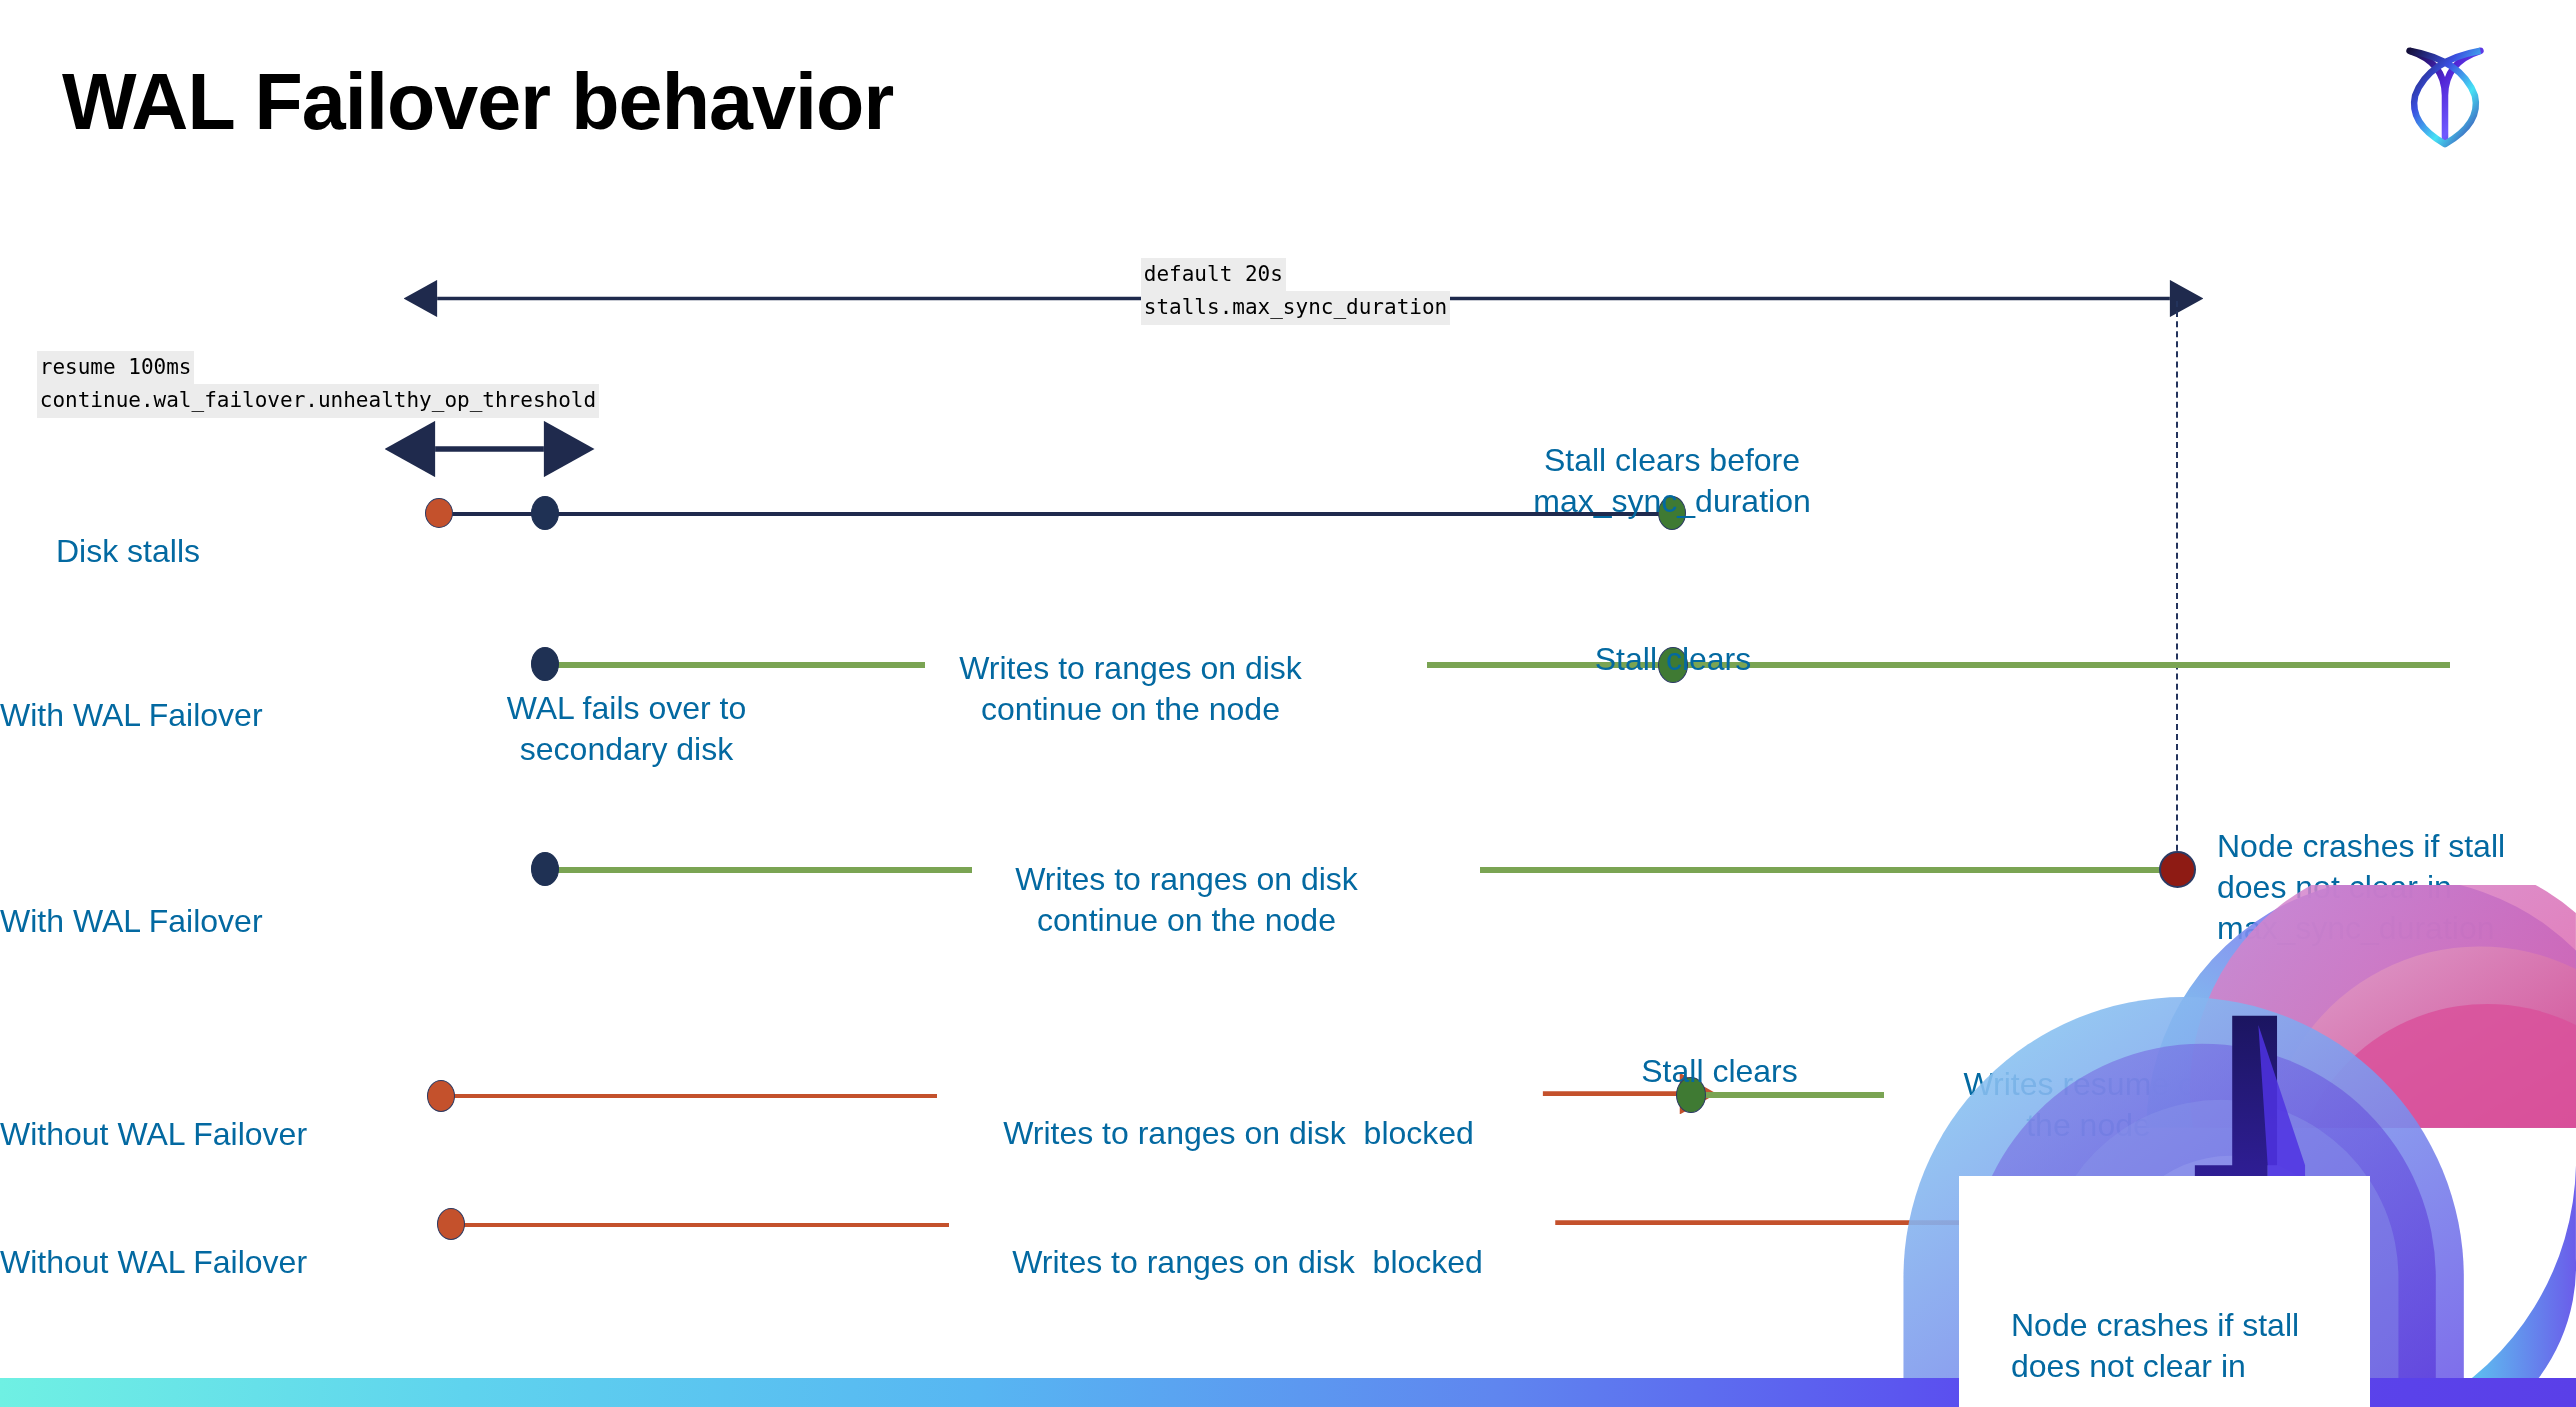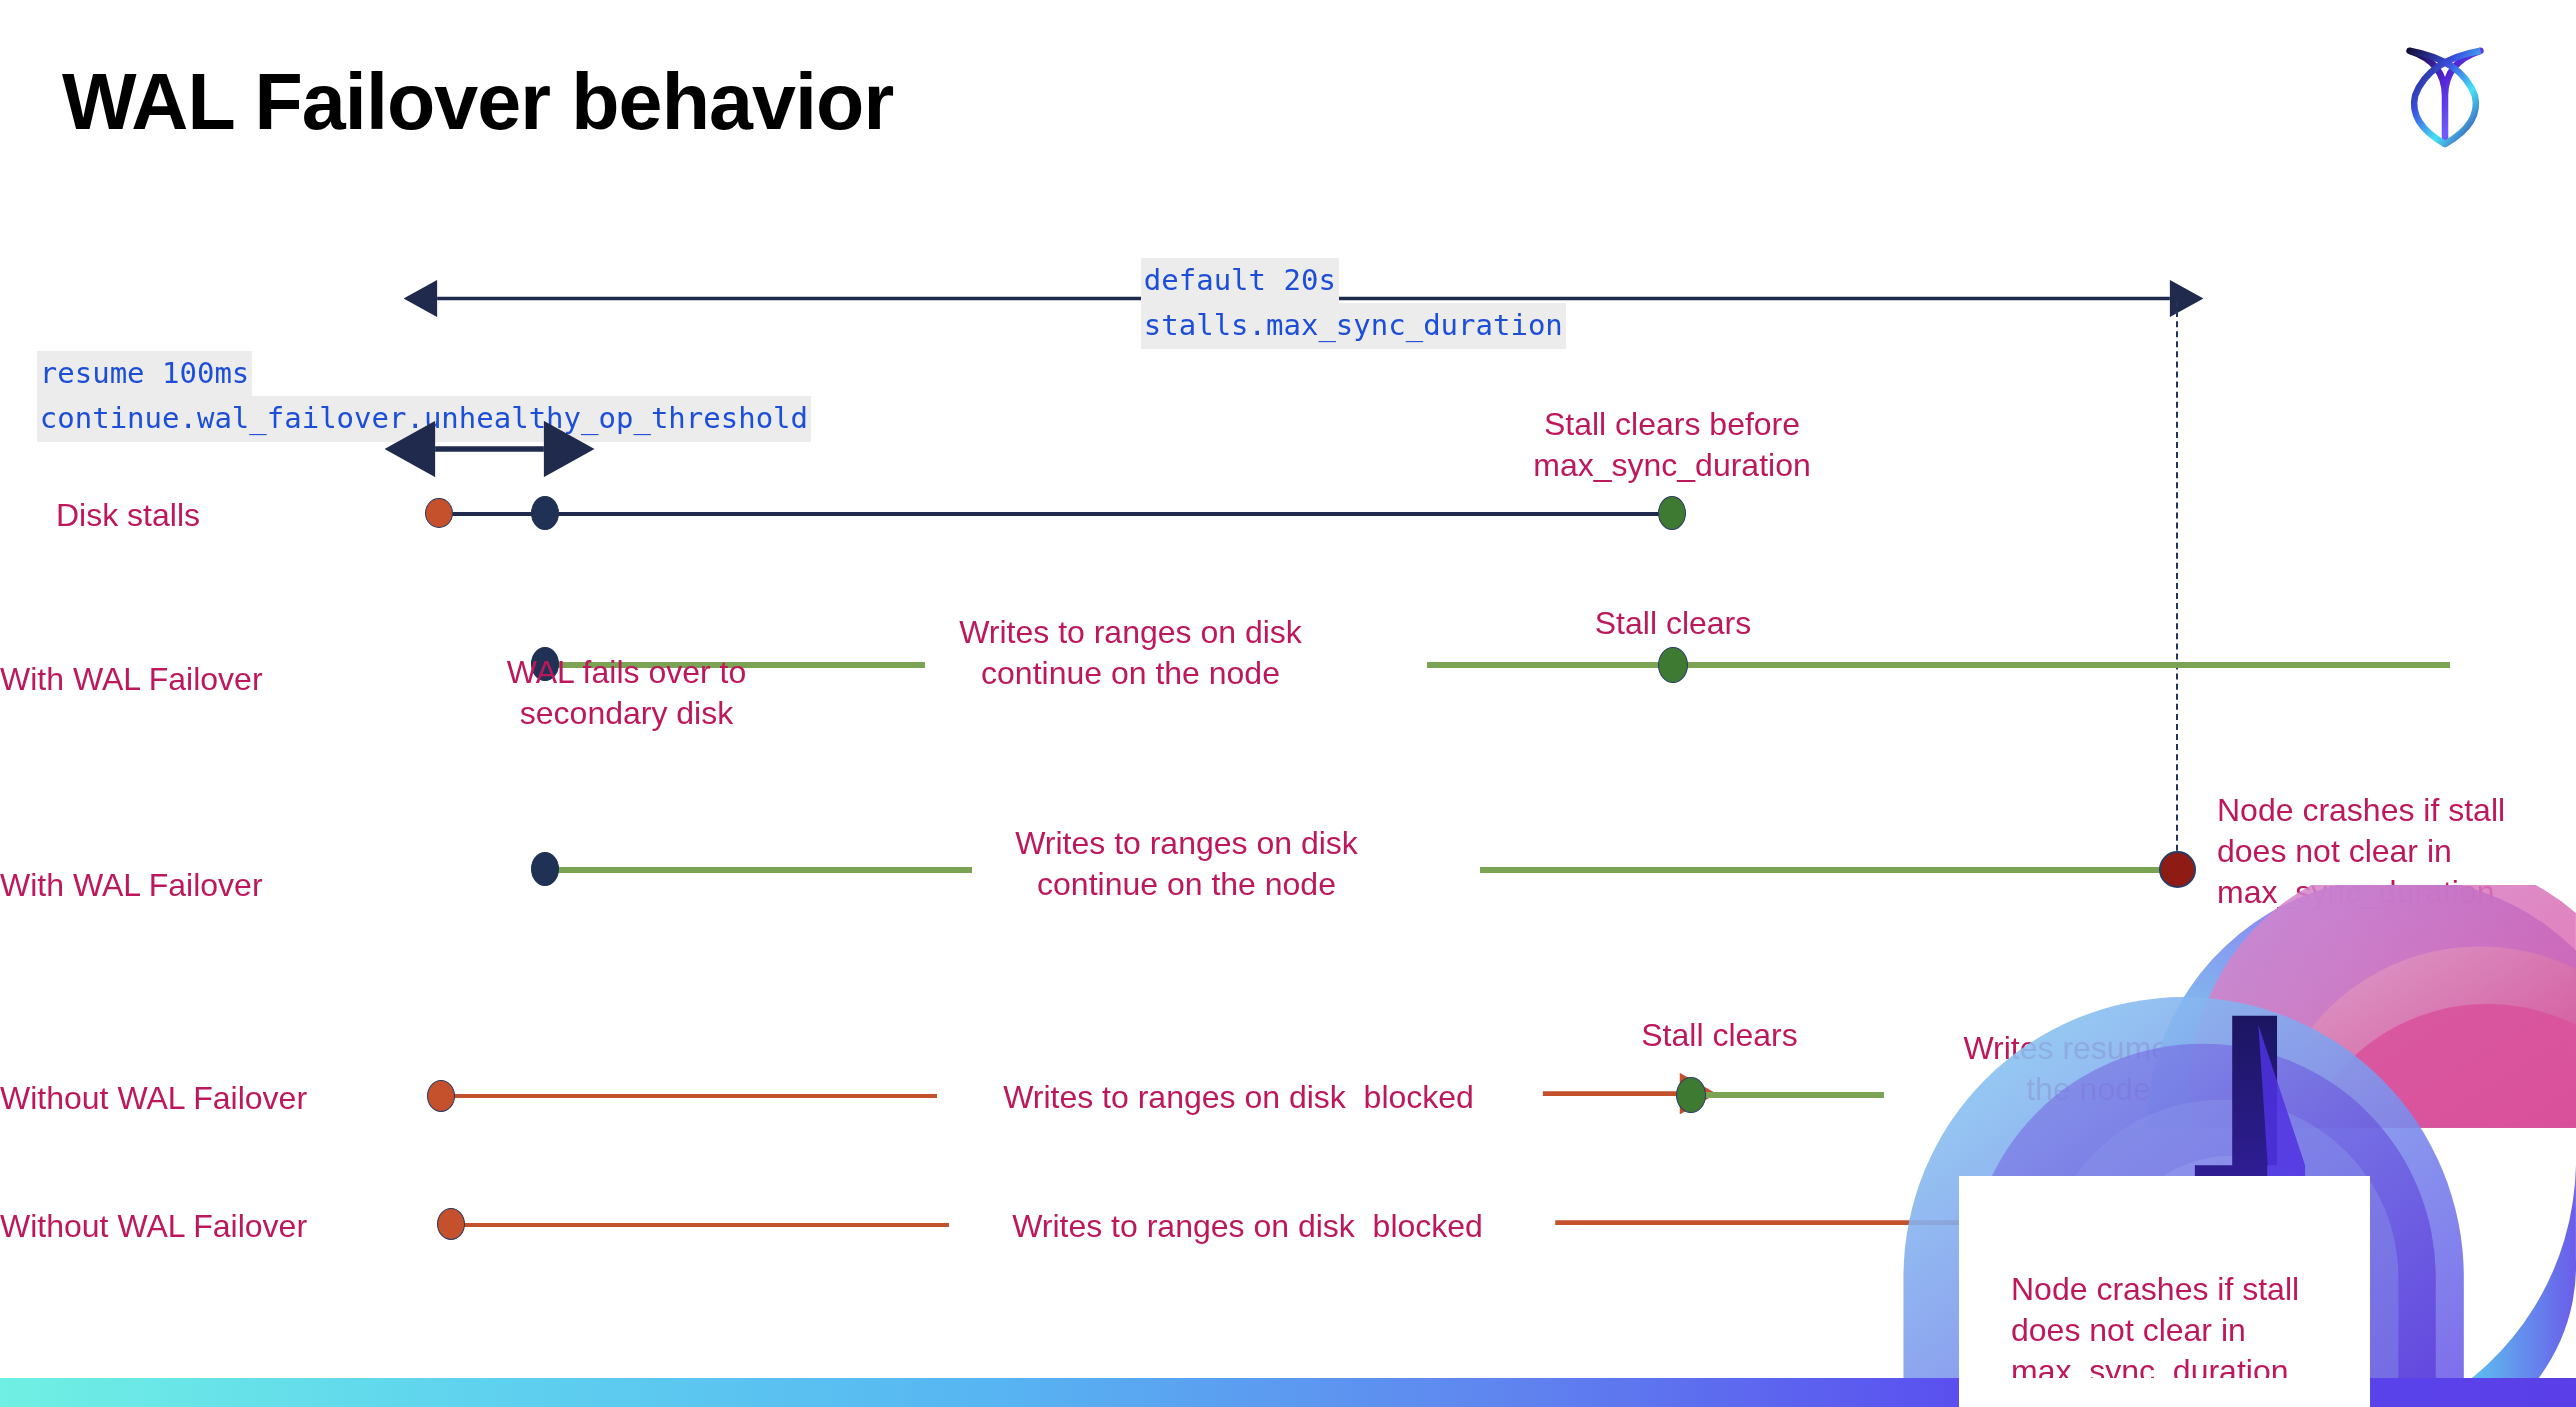--- a/index.html
+++ b/index.html
@@ -19,29 +19,30 @@
     color:#000;line-height:1.1;white-space:nowrap;
   }
 
   
   .logo{position:absolute;left:2389px;top:34px;width:112px;height:126px;}
 
   
   .code{
     position:absolute;
     font-family:"DejaVu Sans Mono","Liberation Mono",monospace;
-    font-size:29px;color:#1d4ed8;line-height:1.5;
+    font-size:21px;color:#000000;line-height:1.5;
     white-space:nowrap;
   }
   .code span{background:#ececec;padding:0.9px 2.8px;display:inline-block;}
 
   
   .lbl{
-    position:absolute;color:#be185d;font-size:32px;line-height:1.28;
+    position:absolute;color:#0369a1;font-size:32px;line-height:1.28;
     white-space:pre;
+    margin-top:36px;
   }
   .lbl.c{text-align:center;}
   .lbl.r{text-align:left;}
   .lbl.l{text-align:left;}
 
   
   .hline{position:absolute;height:0;border-top-style:solid;}
   .navyline{border-color:#1f2a4d;}
   .greenline{border-color:#7aa453;}
   .redline{border-color:#c4512c;}

